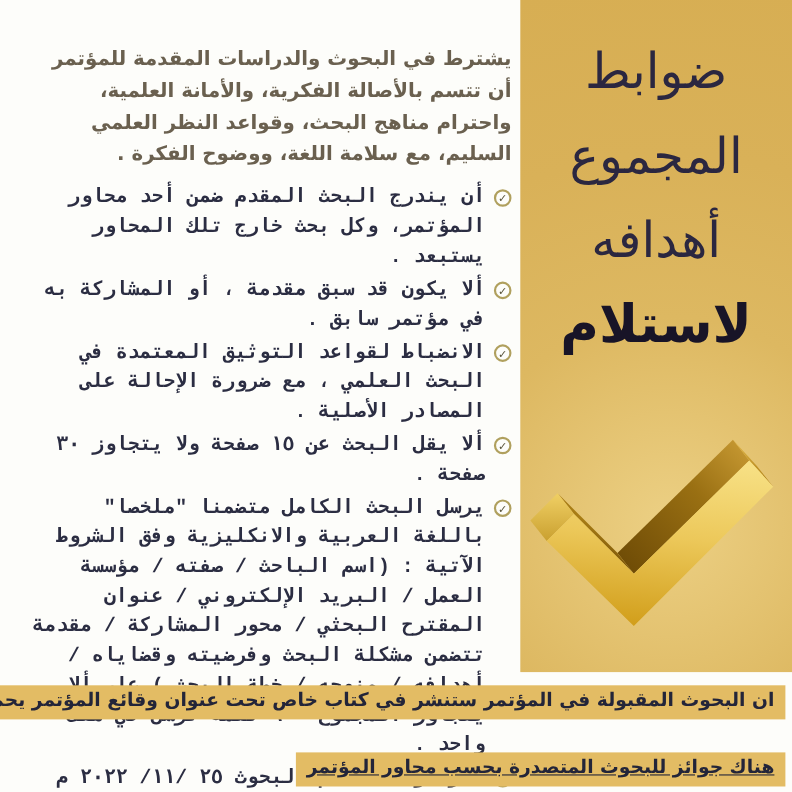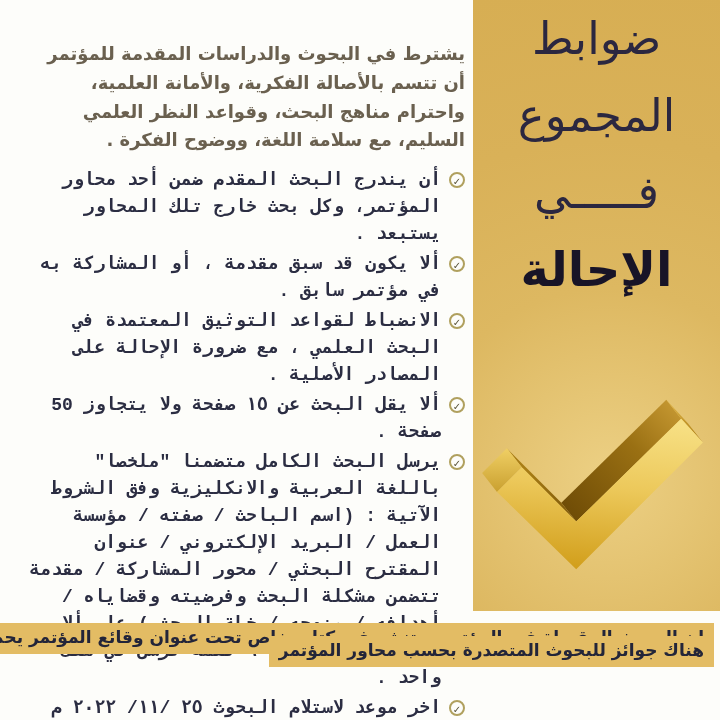--- a/index.html
+++ b/index.html
@@ -29,33 +29,33 @@
     border:2px solid #b0a05e;border-radius:50%;
     color:#565138;font-size:10px;line-height:15px;text-align:center;
     font-weight:700;box-sizing:border-box;
   }
   .rule-text{flex:1 1 auto;font-family:Liberation Mono, monospace;}
   
   .panel{
     position:absolute;left:473px;top:0;width:247px;height:611px;
     background:radial-gradient(circle at 55% 78%, #ecd084 0%, #ddb861 38%, #d9b158 68%, #d7ae53 100%);
   }
-  .title{text-align:center;color:#2b2740;}
+  .title{padding-top:26px;text-align:center;color:#2b2740;}
   .title-line{font-size:45px;line-height:77px;font-weight:500;}
   .title-line.heavy{font-weight:900;color:#181427;font-size:48px;}
   .check3d{position:absolute;left:4px;top:385px;}
   
   .note{
     position:absolute;right:6px;direction:rtl;white-space:nowrap;
     background:#e3bc64;color:#232539;
     font-size:17px;font-weight:700;line-height:1.0;
     padding:6px 10px 8px 10px;
   }
   .note-1{top:623px;}
-  .note-2{top:636px;}
+  .note-2{top:684px;text-decoration:underline;}
 </style>
 </head>
 <body>
 
 <div class="content">
   <p class="intro">يشترط في البحوث والدراسات المقدمة للمؤتمر أن تتسم بالأصالة الفكرية، والأمانة العلمية، واحترام مناهج البحث، وقواعد النظر العلمي السليم، مع سلامة اللغة، ووضوح الفكرة .</p>
   <ul class="rules">
     <li class="rule">
       <span class="check-circle">✓</span>
       <span class="rule-text">أن يندرج البحث المقدم ضمن أحد محاور المؤتمر، وكل بحث خارج تلك المحاور يستبعد .</span>
@@ -63,39 +63,39 @@
     <li class="rule">
       <span class="check-circle">✓</span>
       <span class="rule-text">ألا يكون قد سبق مقدمة ، أو المشاركة به في مؤتمر سابق .</span>
     </li>
     <li class="rule">
       <span class="check-circle">✓</span>
       <span class="rule-text">الانضباط لقواعد التوثيق المعتمدة في البحث العلمي ، مع ضرورة الإحالة على المصادر الأصلية .</span>
     </li>
     <li class="rule">
       <span class="check-circle">✓</span>
-      <span class="rule-text">ألا يقل البحث عن ١٥ صفحة ولا يتجاوز 50 صفحة .</span>
+      <span class="rule-text">ألا يقل البحث عن ١٥ صفحة ولا يتجاوز ٣٠ صفحة .</span>
     </li>
     <li class="rule">
       <span class="check-circle">✓</span>
       <span class="rule-text">يرسل البحث الكامل متضمنا "ملخصا" باللغة العربية والانكليزية وفق الشروط الآتية : (اسم الباحث / صفته / مؤسسة العمل / البريد الإلكتروني / عنوان المقترح البحثي / محور المشاركة / مقدمة تتضمن مشكلة البحث وفرضيته وقضاياه / أهدافه / منهجه / خطة البحث ) على ألا يتجاوز المجموع ٦٠٠ كلمة ترسل في ملف واحد .</span>
     </li>
     <li class="rule">
       <span class="check-circle">✓</span>
       <span class="rule-text">اخر موعد لاستلام البحوث ٢٥ /١١/ ٢٠٢٢ م</span>
     </li>
   </ul>
 </div>
 
 <div class="panel">
   <div class="title">
     <div class="title-line">ضوابط</div>
     <div class="title-line">المجموع</div>
-    <div class="title-line">فـــــي</div>
-    <div class="title-line heavy">الإحالة</div>
+    <div class="title-line">أهدافه</div>
+    <div class="title-line heavy">لاستلام</div>
   </div>
 
   <svg class="check3d" width="238" height="198" viewBox="-12 14 240 200" xmlns="http://www.w3.org/2000/svg">
     <defs>
       <linearGradient id="gradFront" gradientUnits="userSpaceOnUse" x1="110" y1="45" x2="95" y2="205">
         <stop offset="0" stop-color="#f7e084"></stop>
         <stop offset="0.45" stop-color="#ecc85a"></stop>
         <stop offset="1" stop-color="#d09c17"></stop>
       </linearGradient>
       <linearGradient id="gradDark" gradientUnits="userSpaceOnUse" x1="80" y1="145" x2="195" y2="35">

